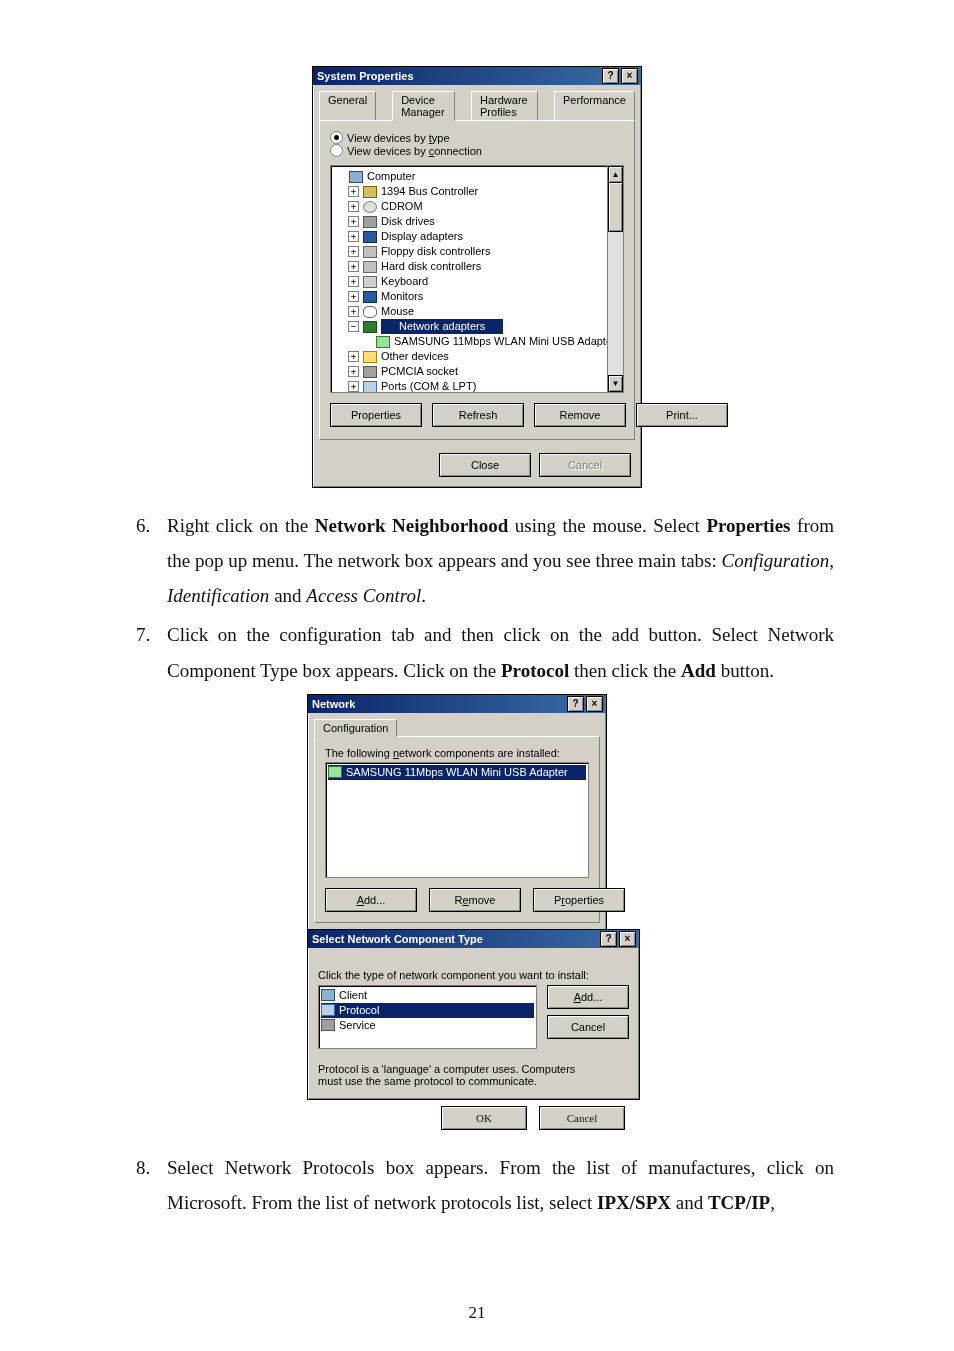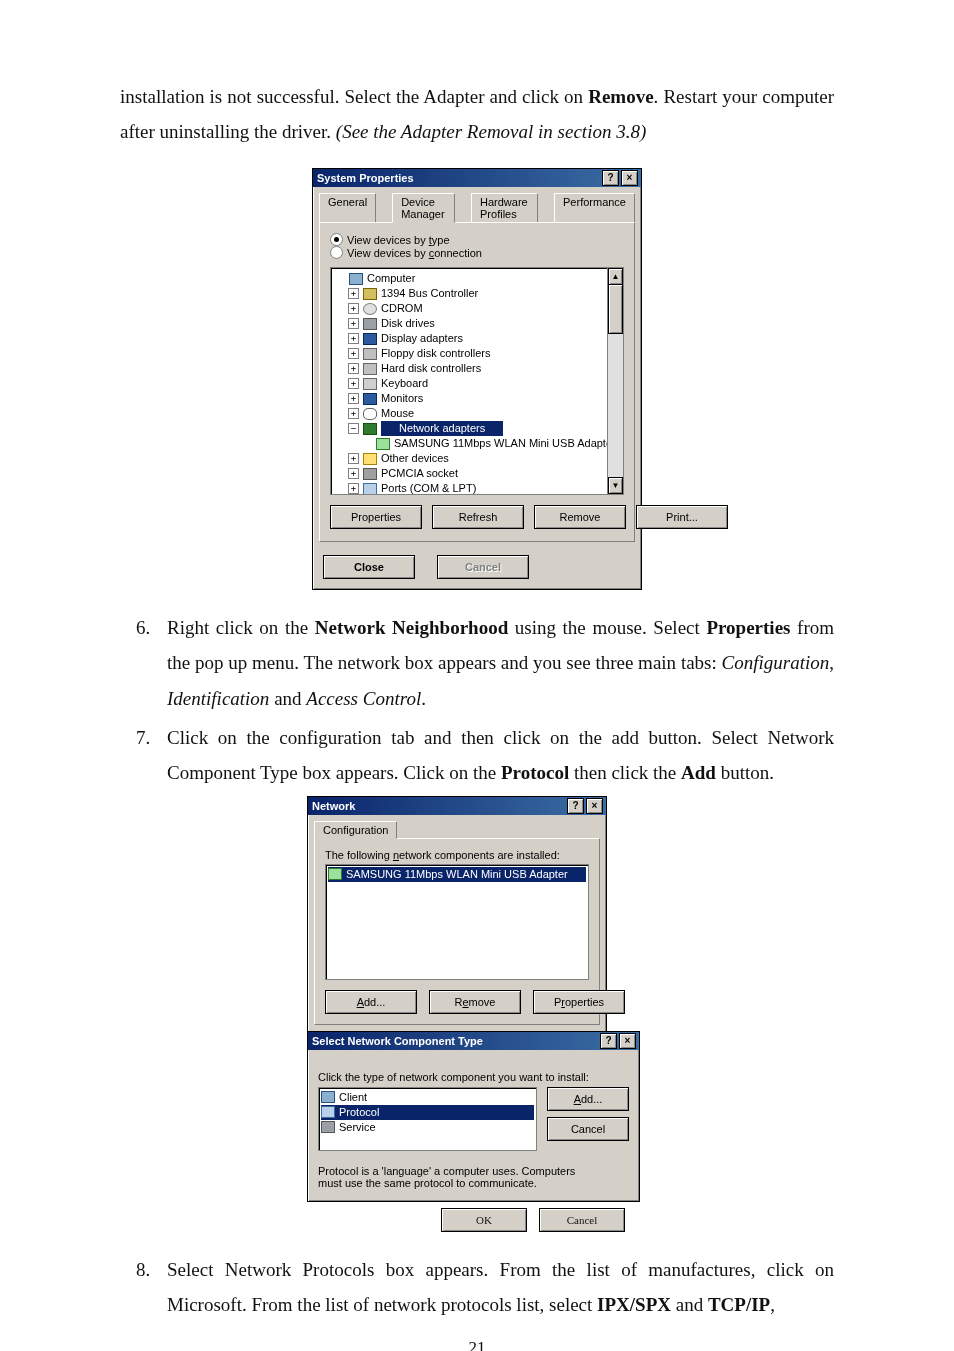--- a/index.html
+++ b/index.html
@@ -174,21 +174,21 @@
     min-width:70px;height:22px;
     background:var(--win-face);
     border:1px solid #000;
     box-shadow:inset 1px 1px 0 #fff,inset -1px -1px 0 #888;
     font-size:11px;font-family:inherit;
     display:flex;align-items:center;justify-content:center;
     padding:0 10px;
   }
   .winbtn.disabled{color:#808080;text-shadow:1px 1px 0 #fff;}
   .footerbtns{
-    display:flex;gap:22px;padding:6px 10px 10px 10px;font-weight:bold;
+    display:flex;justify-content:flex-end;gap:8px;padding:6px 10px 10px 10px;
   }
   .figwrap{display:flex;justify-content:center;margin:6px 0 6px 0;}
   
   .net-complist{
     background:#fff;
     border:1px solid #808080;
     box-shadow:inset 1px 1px 0 #000,inset -1px -1px 0 #fff;
     height:110px;padding:2px;font-size:11px;
   }
   .net-complist .row{display:flex;align-items:center;gap:4px;height:15px;}
@@ -202,23 +202,20 @@
   }
   .typebox .row{display:flex;align-items:center;gap:4px;height:15px;}
   .typebox .row.sel{background:var(--sel-blue);color:#fff;}
   .u{text-decoration:underline;}
 </style>
 </head>
 <body>
 
 <div class="page">
 
-  <p class="para">
-    <span>installation is not successful. Select the Adapter and click on </span><span class="bold">Remove</span><span>. Restart your computer after uninstalling the driver. </span><span class="italic">(See the Adapter Removal in section 3.8)</span>
-  </p>
 
   <div class="figwrap">
     <div class="win98" style="width:330px;">
       <div class="titlebar">
         <span>System Properties</span>
         <span class="spacer"></span>
         <span class="titlebtn">?</span>
         <span class="titlebtn">×</span>
       </div>
       <div class="tabstrip">

